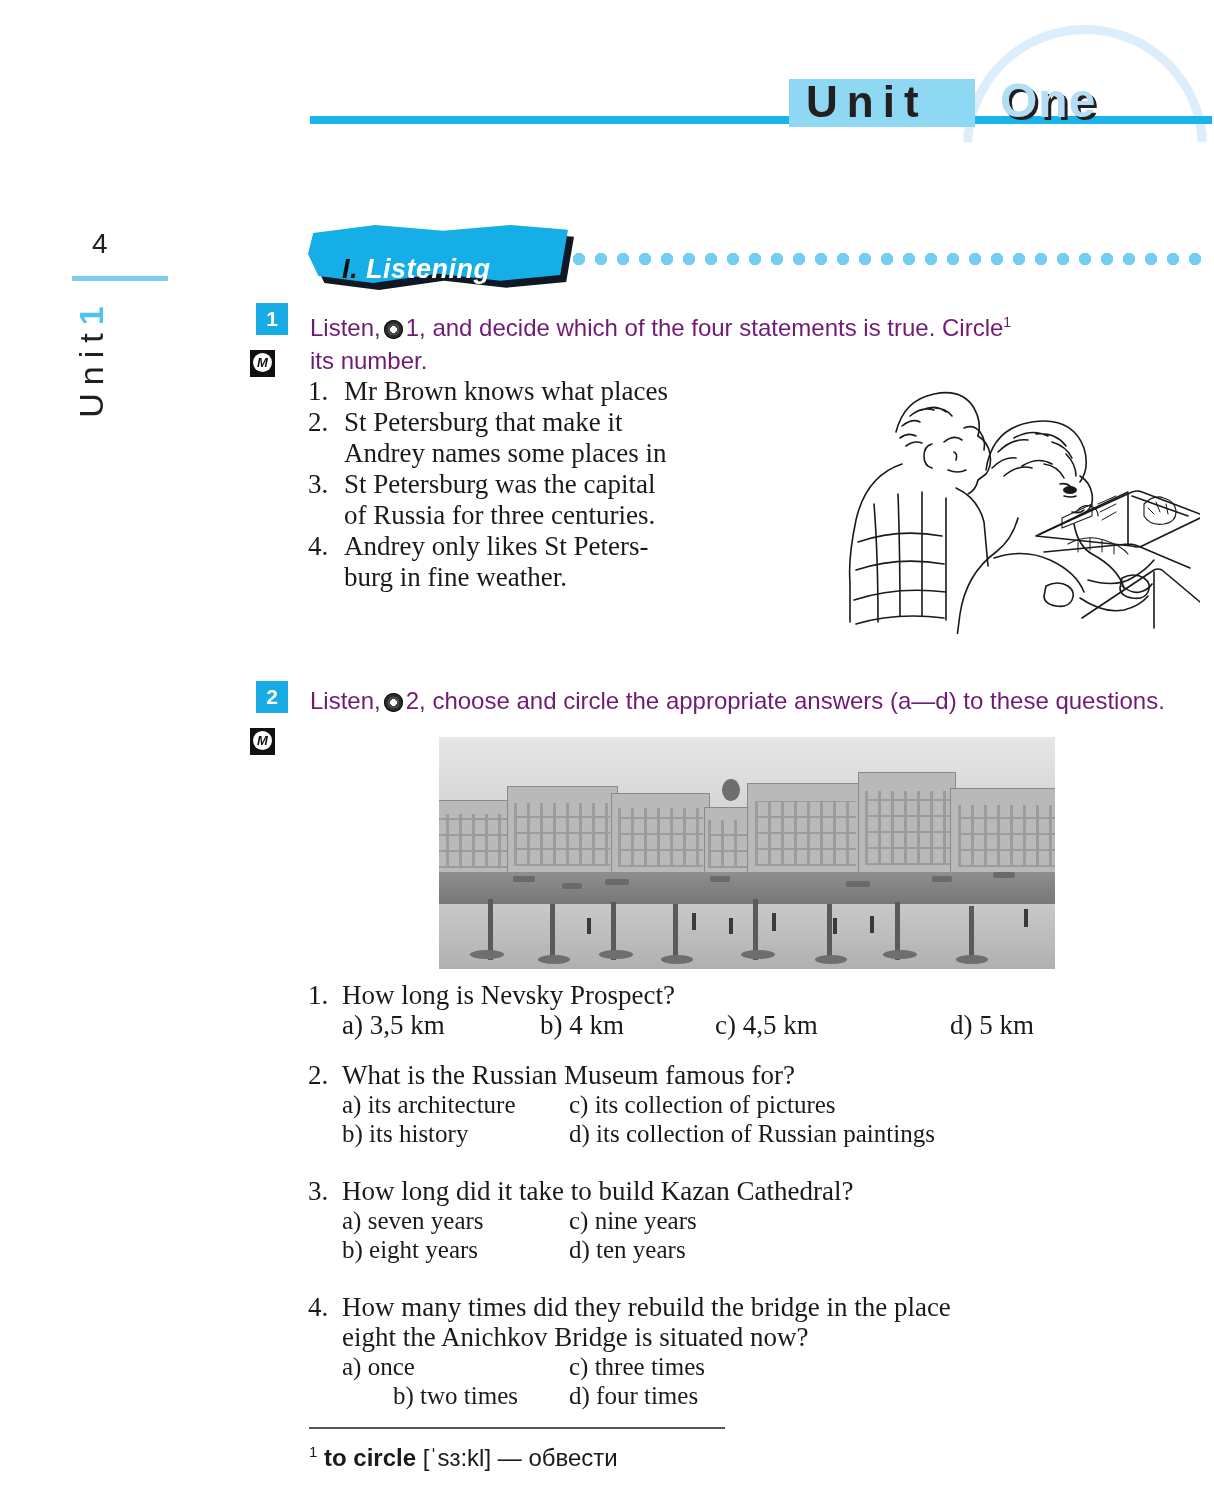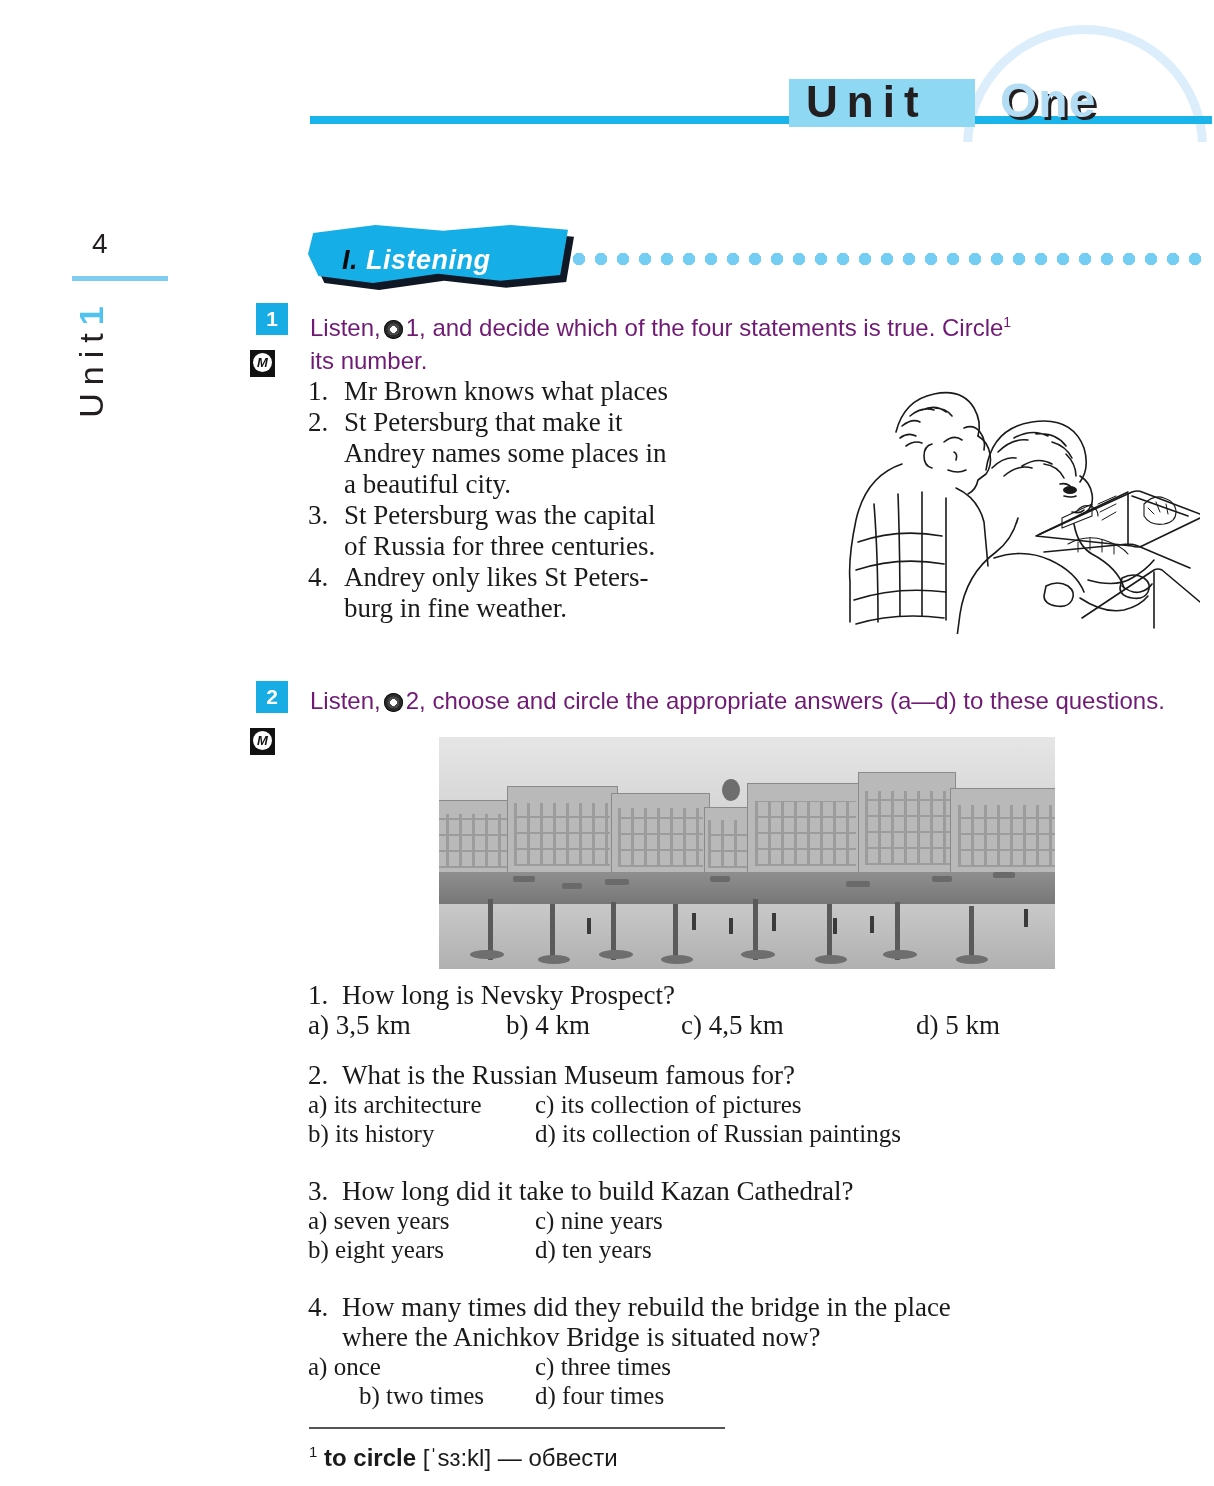--- a/index.html
+++ b/index.html
@@ -136,21 +136,21 @@
   .banner-shadow {
     background: #101826;
     transform: translate(6px, 7px);
   }
   .banner-shape {
     background: #15aee6;
   }
   .banner-text {
     position: absolute;
     left: 34px;
-    top: 20px;
+    top: 29px;
     font-size: 27px;
     font-weight: bold;
     font-style: italic;
     letter-spacing: 0.5px;
     white-space: nowrap;
   }
   .banner-text .rom { color: #0a0a0a; }
   .banner-text .lbl { color: #ffffff; }
   .dots {
     position: absolute;
@@ -278,21 +278,21 @@
     top: 980px;
     width: 900px;
     font-size: 27px;
     line-height: 30px;
   }
   .q-row { display: flex; align-items: flex-start; }
   .q-row .qnum { width: 34px; flex: none; }
   .q-row .qtext { flex: 1; }
   .q-row .qtext .ql { display:block; }
   .q-row .qtext .ql.just { text-align: justify; text-justify: inter-word; }
-  .opts { }
+  .opts { margin-left: 34px; }
   .opt-line { display: flex; }
   .opt { white-space: nowrap; }
   .qblock { margin-bottom: 6px; }
   .gap-lg { height: 22px; }
   .gap-sm { height: 14px; }
 
   
   .fn-rule {
     position: absolute;
     left: 309px;
@@ -356,21 +356,20 @@
       <span class="num">1.</span>
       <span class="body">
         <span>Mr Brown  knows  what  places</span>
       </span>
     </div>
     <div class="stmt">
       <span class="num">2.</span>
       <span class="body">
         <span>St Petersburg  that  make  it</span>
         <span>Andrey  names  some  places  in</span>
-        <span class="lastline">a beautiful city.</span>
       </span>
     </div>
     <div class="stmt">
       <span class="num">3.</span>
       <span class="body">
         <span>St Petersburg  was  the  capital</span>
         <span class="lastline">of Russia for three centuries.</span>
       </span>
     </div>
     <div class="stmt">
@@ -552,21 +551,21 @@
       </div>
     </div>
 
     <div class="gap-lg"></div>
 
     <div class="qblock">
       <div class="q-row">
         <span class="qnum">4.</span>
         <span class="qtext">
           <span class="ql just">How  many  times  did  they  rebuild  the  bridge  in  the  place</span>
-          <span class="ql">where  the  Anichkov  Bridge  is  situated  now?</span>
+          <span class="ql">eight  the  Anichkov  Bridge  is  situated  now?</span>
         </span>
       </div>
       <div class="opts" style="font-size:25px; line-height:29px;">
         <div class="opt-line">
           <span class="opt" style="width:227px;">a) once</span>
           <span class="opt">c) three  times</span>
         </div>
         <div class="opt-line">
           <span class="opt" style="width:227px;text-align:center;">b) two  times</span>
           <span class="opt">d) four  times</span>

